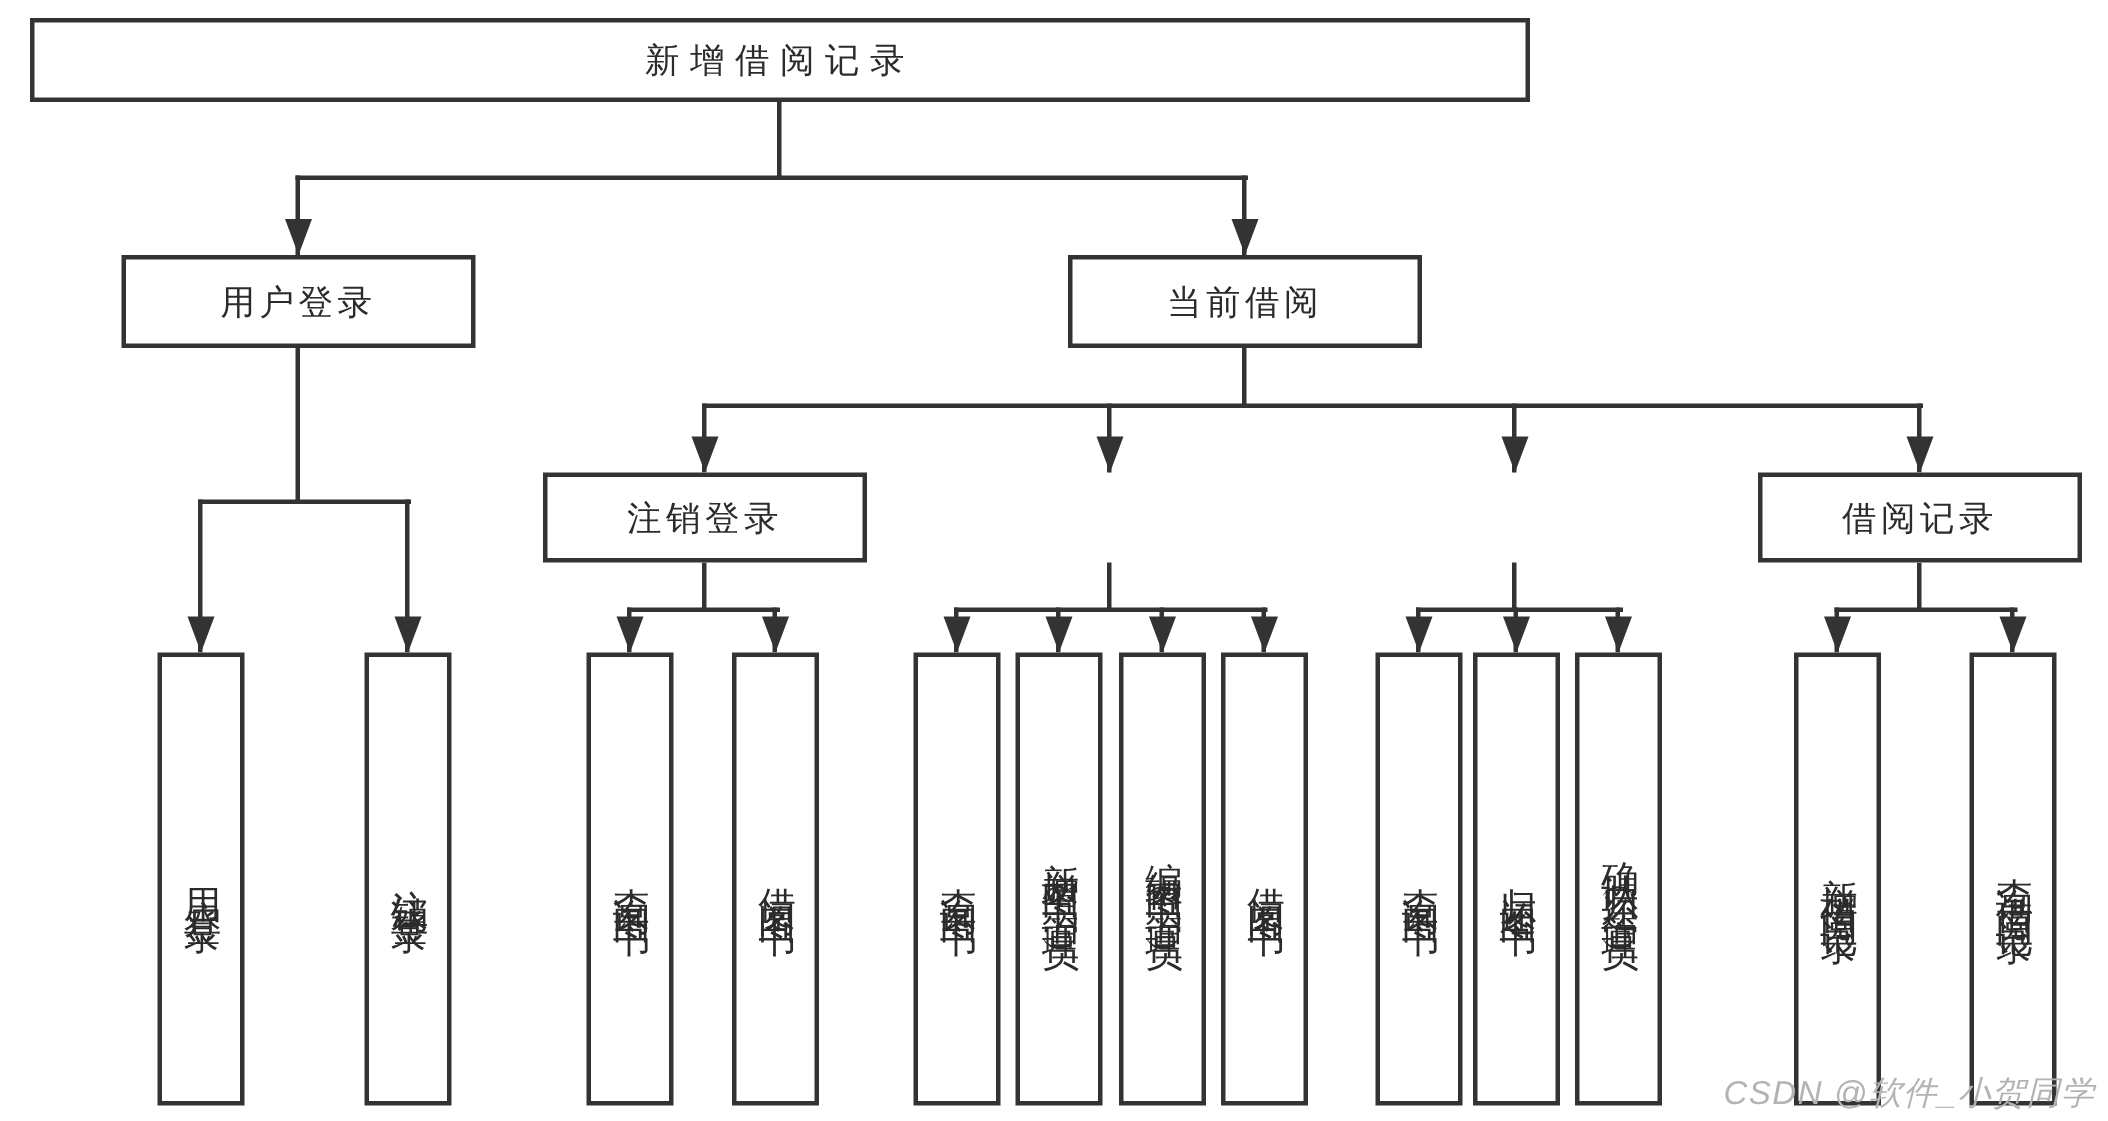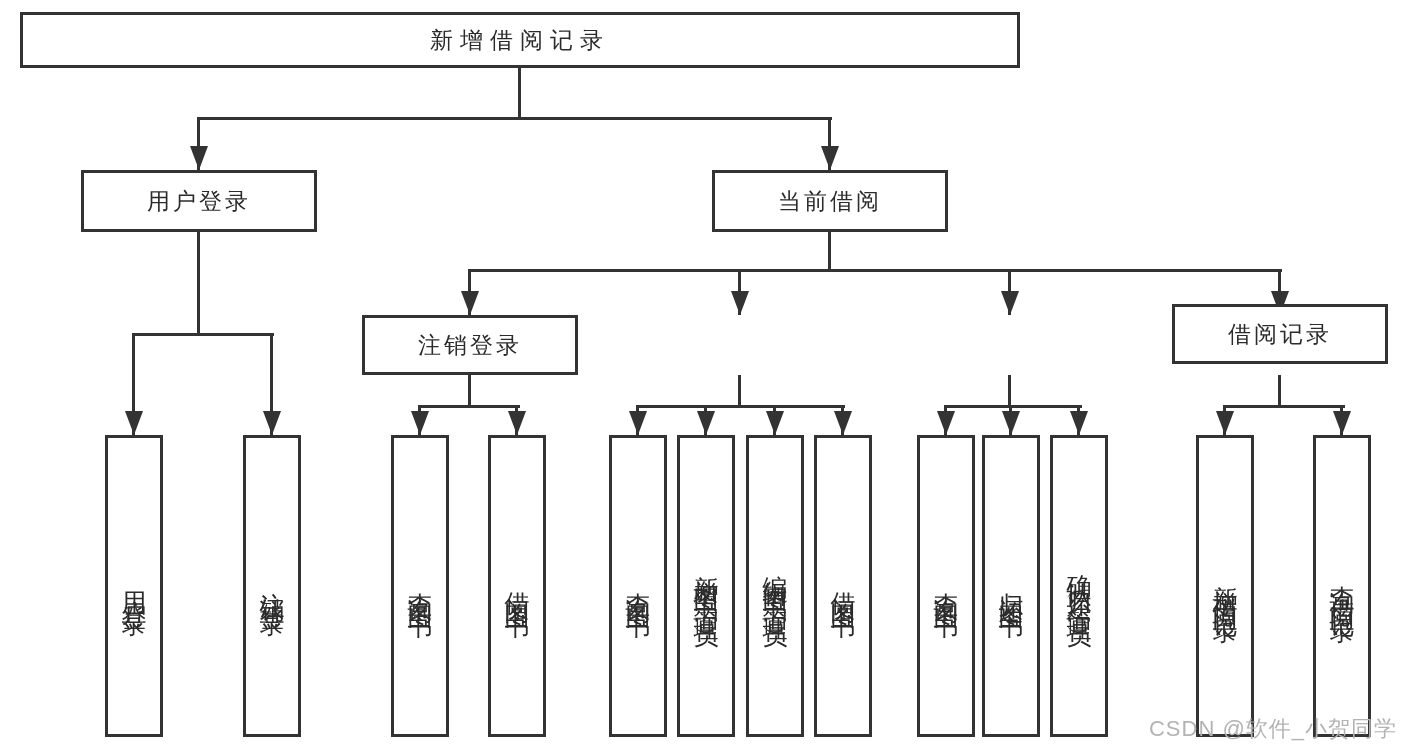--- a/index.html
+++ b/index.html
@@ -55,20 +55,21 @@
   }
   .watermark {
     position: absolute;
     top: 714px;
     right: 8px;
     font-size: 22px;
     color: var(--watermark-color);
     letter-spacing: 1px;
     white-space: nowrap;
     z-index: 5;
+    font-style: italic;
   }
 </style>
 </head>
 <body>
 
 <div id="canvas">
 
   <div class="vl" style="left:518px;top:68px;height:51px"></div>
   <div class="hl" style="left:197px;top:117px;width:635px"></div>
   <div class="vl" style="left:197px;top:117px;height:53px"></div>
@@ -135,21 +136,21 @@
   <div class="box" style="left:81px;top:170px;width:236px;height:62px">
     <span class="hlabel">用户登录</span>
   </div>
   <div class="box" style="left:712px;top:170px;width:236px;height:62px">
     <span class="hlabel">当前借阅</span>
   </div>
 
   <div class="box" style="left:362px;top:315px;width:216px;height:60px">
     <span class="hlabel">注销登录</span>
   </div>
-  <div class="box" style="left:1172px;top:304px;width:216px;height:60px">
+  <div class="box" style="left:1172px;top:315px;width:216px;height:60px">
     <span class="hlabel">借阅记录</span>
   </div>
 
   <div class="box" style="left:105px;top:435px;width:58px;height:302px">
     <span class="vlabel">用户登录</span>
   </div>
   <div class="box" style="left:243px;top:435px;width:58px;height:302px">
     <span class="vlabel">注销登录</span>
   </div>
 

